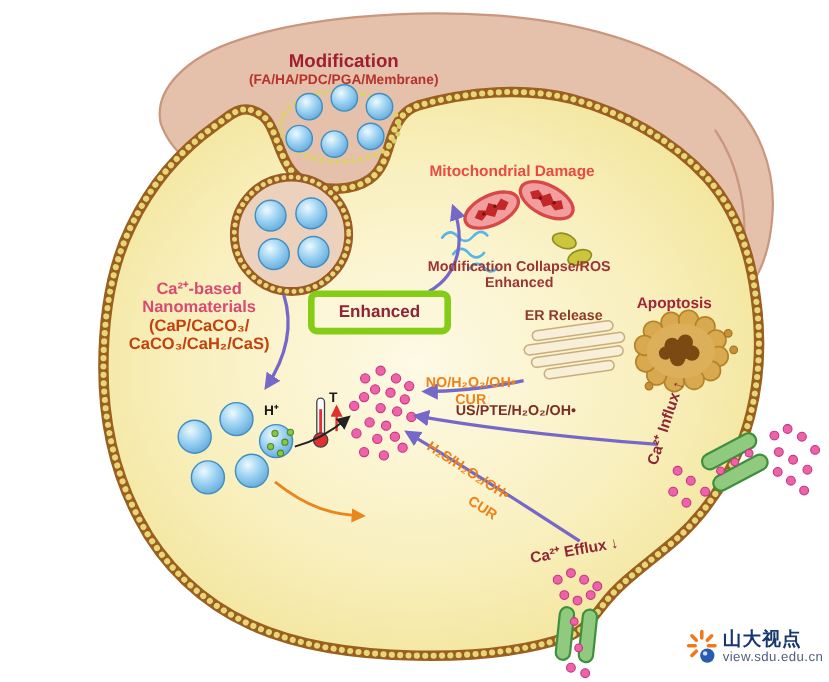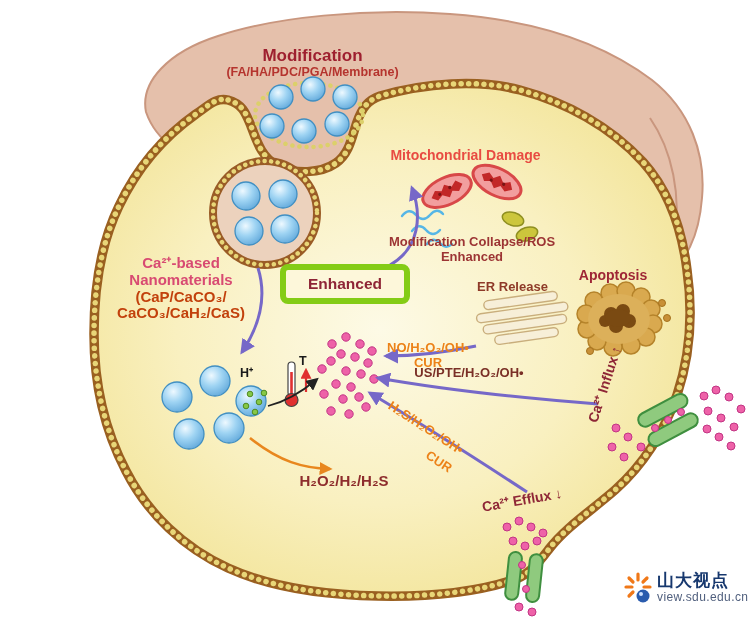--- a/index.html
+++ b/index.html
@@ -318,21 +318,20 @@
     <span class="ln">CUR</span>
   </div>
 
   <div class="txt t-us">
     <span class="ln">US/PTE/H₂O₂/OH•</span>
   </div>
 
   <div class="txt t-h2s">H₂S/H₂O₂/OH•</div>
   <div class="txt t-h2s-cur">CUR</div>
 
-  <div class="txt t-gas">H₂O₂/H₂/H₂S</div>
 
   <div class="txt t-influx">Ca²⁺ Influx ↑</div>
   <div class="txt t-efflux">Ca²⁺ Efflux ↓</div>
 
   <div class="txt t-h">H⁺</div>
   <div class="txt t-T">T</div>
 
   <div class="wm">
     <svg width="32" height="34" viewBox="0 0 32 34">
       <g stroke="#f07818" stroke-width="3.2" stroke-linecap="round">

